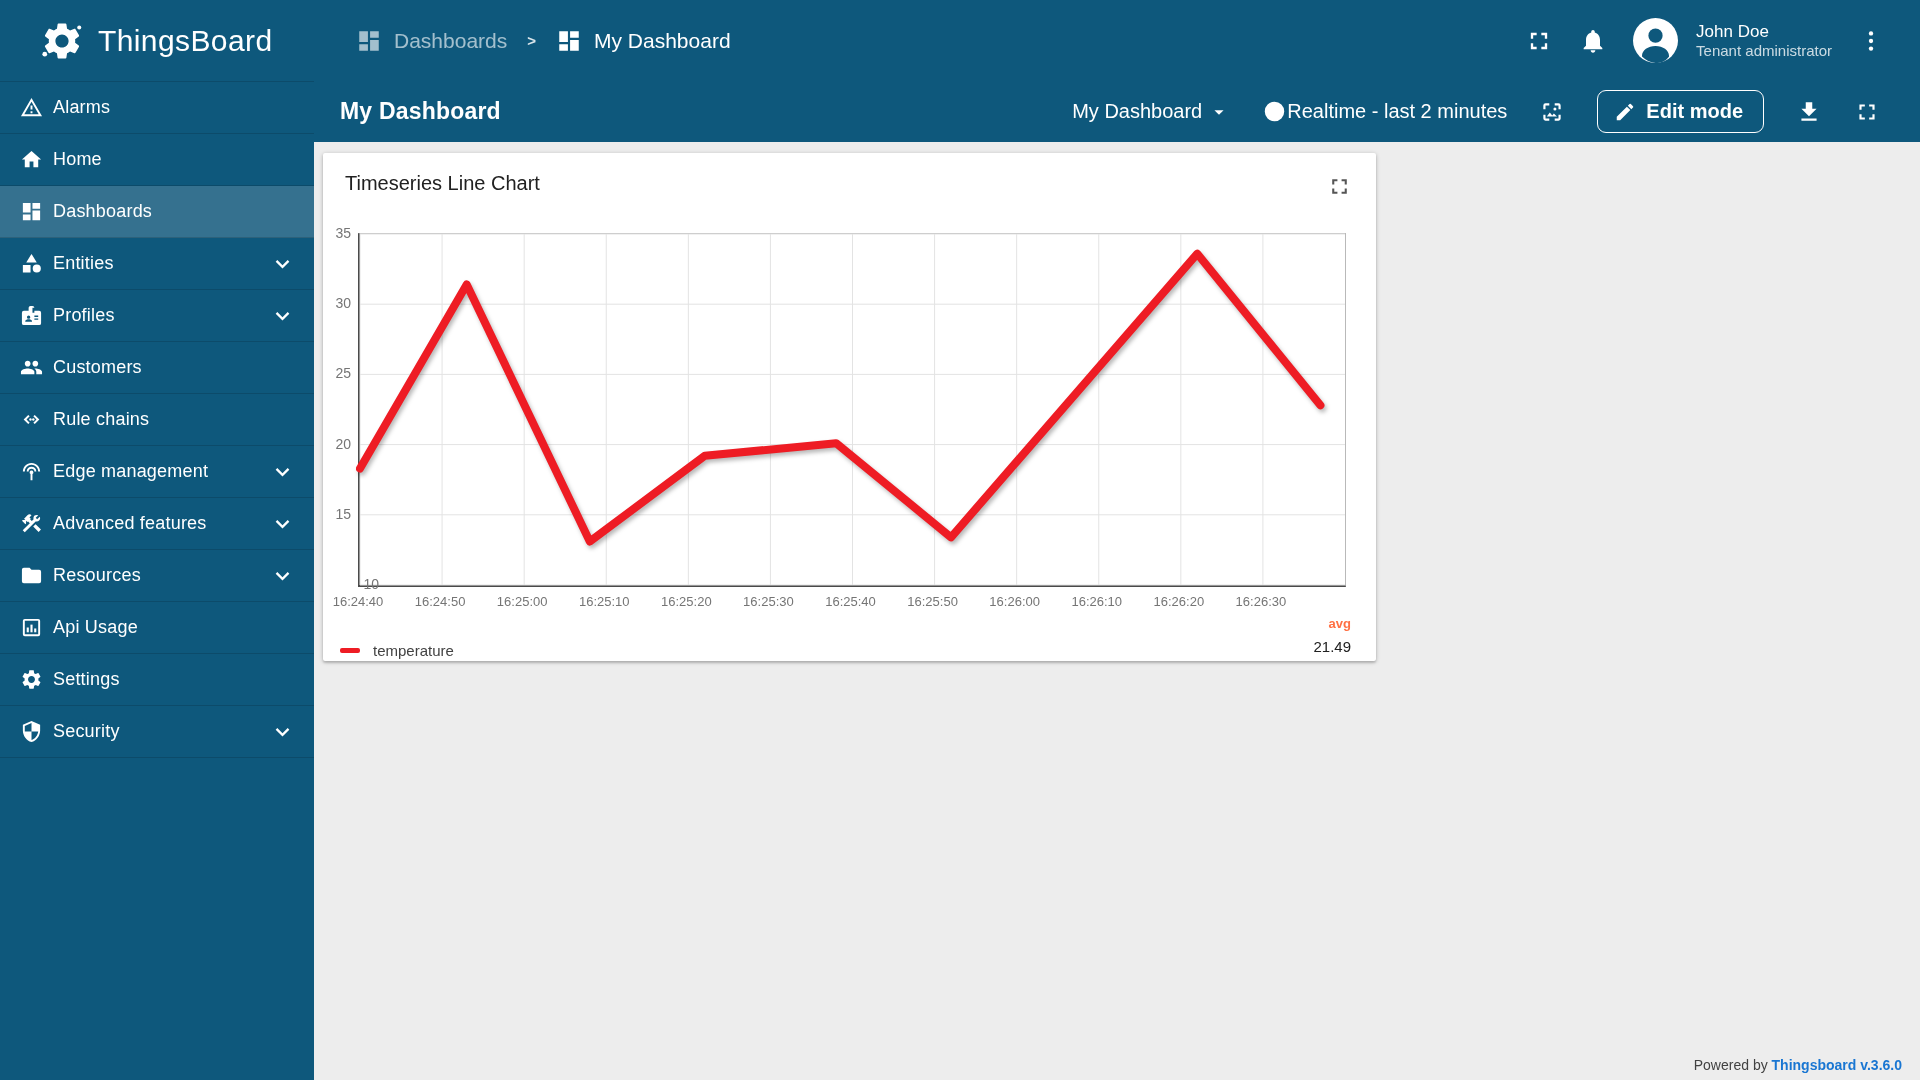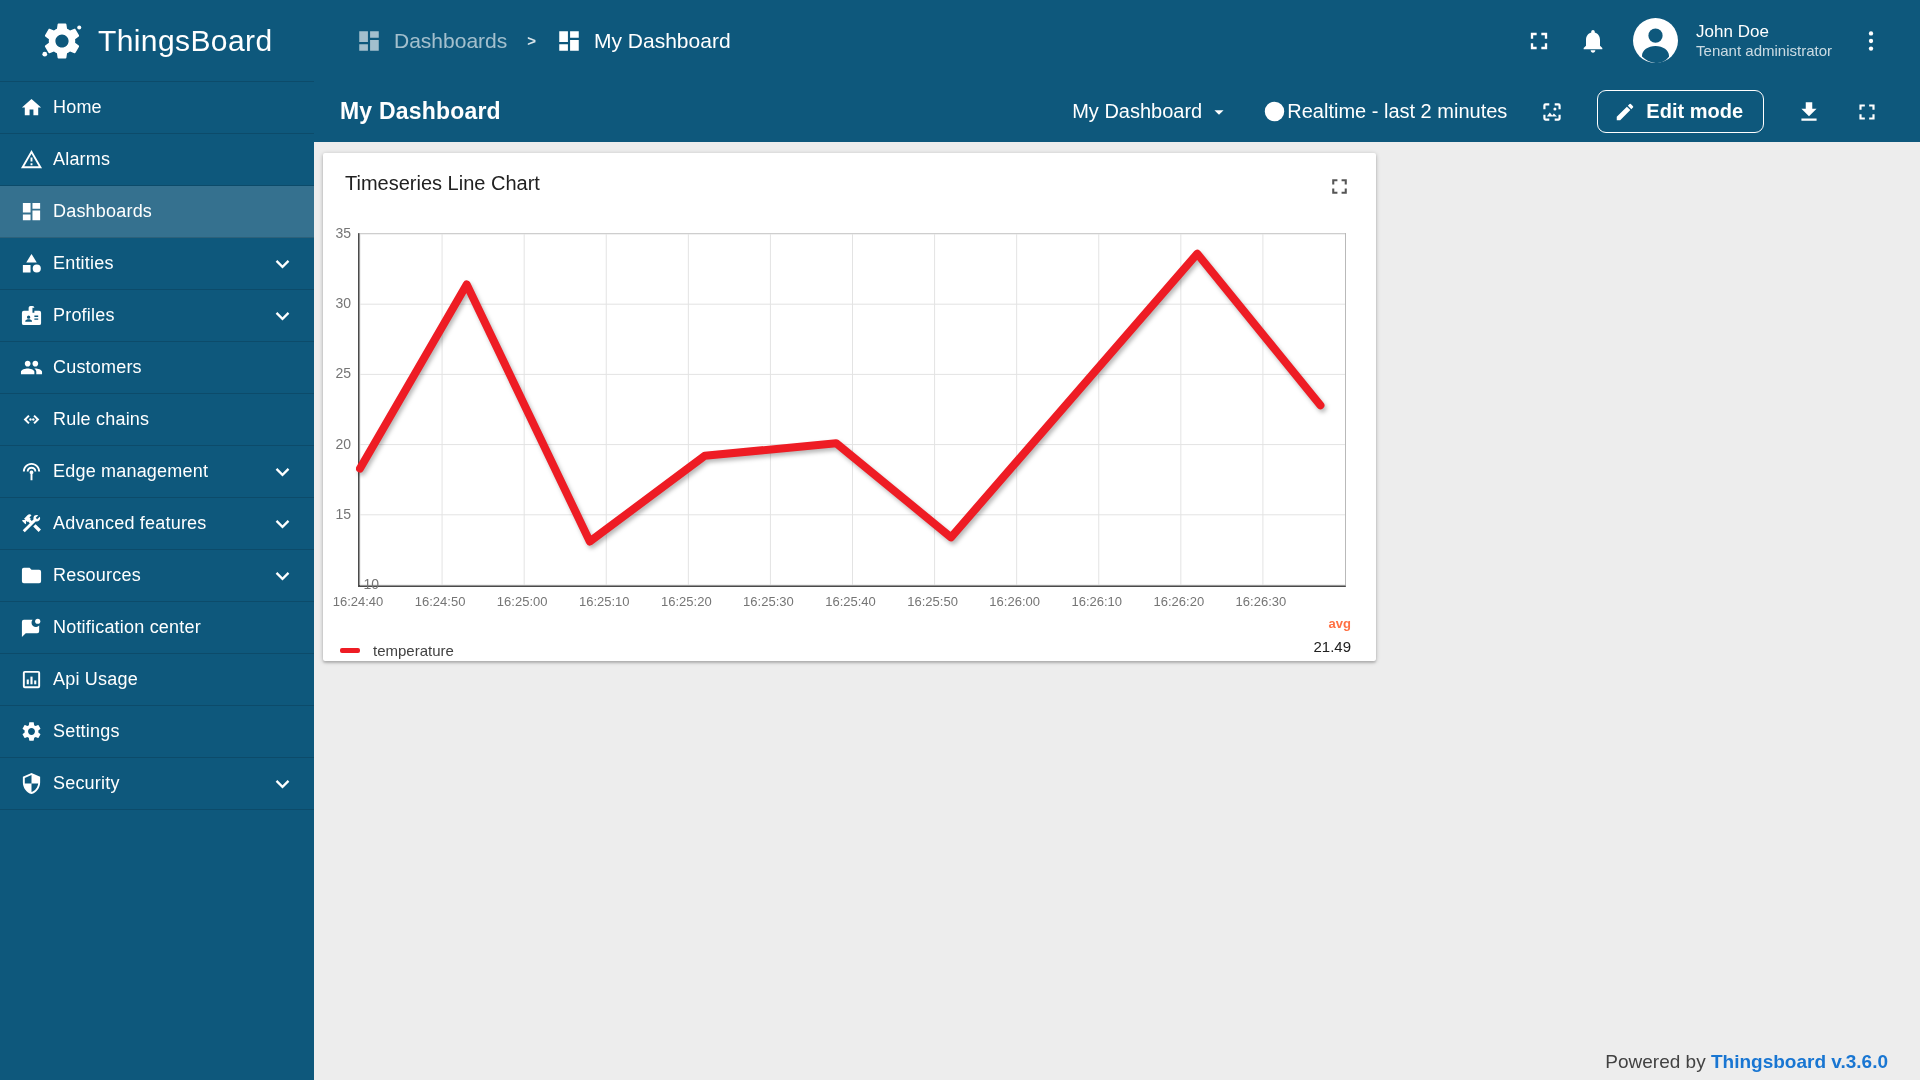--- a/index.html
+++ b/index.html
@@ -61,49 +61,49 @@
   .ylab{position:absolute;width:28px;text-align:right;font-size:14px;color:#757575;left:0}
   .xlab{position:absolute;width:82px;text-align:center;font-size:13px;color:#757575;top:441px}
   .legend-left{position:absolute;left:17px;top:489px;display:flex;align-items:center;gap:13px}
   .legend-dash{width:20px;height:5px;border-radius:2px;background:var(--red)}
   .legend-name{font-size:15px;color:#424242}
   .legend-right{position:absolute;right:25px;top:463px;text-align:right}
   .agg-label{font-size:13px;font-weight:700;color:var(--avg)}
   .agg-value{font-size:15px;color:#212121;margin-top:7px}
 
   
-  .footer{position:absolute;right:32px;bottom:7px;font-size:19px;color:#424242}
+  .footer{position:absolute;right:18px;bottom:7px;font-size:14px;color:#424242}
   .footer a{color:#1976d2;font-weight:600;text-decoration:none;cursor:pointer}
 </style>
 </head>
 <body>
 
 <div id="screen">
 
   <aside class="sidebar">
     <div class="logo">
       <svg class="icn" width="44" height="44" viewBox="0 0 24 24">
         <path d="M19.14 12.94c.04-.3.06-.61.06-.94 0-.32-.02-.64-.07-.94l2.03-1.58c.18-.14.23-.41.12-.61l-1.92-3.32c-.12-.22-.37-.29-.59-.22l-2.39.96c-.5-.38-1.03-.7-1.62-.94l-.36-2.54c-.04-.24-.24-.41-.48-.41h-3.84c-.24 0-.43.17-.47.41l-.36 2.54c-.59.24-1.13.57-1.62.94l-2.39-.96c-.22-.08-.47 0-.59.22L2.74 8.87c-.12.21-.08.47.12.61l2.03 1.58c-.05.3-.09.63-.09.94s.02.64.07.94l-2.03 1.58c-.18.14-.23.41-.12.61l1.92 3.32c.12.22.37.29.59.22l2.39-.96c.5.38 1.03.7 1.62.94l.36 2.54c.05.24.24.41.48.41h3.84c.24 0 .44-.17.47-.41l.36-2.54c.59-.24 1.13-.56 1.62-.94l2.39.96c.22.08.47 0 .59-.22l1.92-3.32c.12-.22.07-.47-.12-.61l-2.01-1.58zM12 15.6c-1.98 0-3.6-1.62-3.6-3.6s1.62-3.6 3.6-3.6 3.6 1.62 3.6 3.6-1.62 3.6-3.6 3.6z"></path>
         <circle cx="2.6" cy="19.2" r="1.3"></circle>
           <circle cx="21.4" cy="4.6" r="1.1"></circle>
       </svg>
       <span class="logo-text">ThingsBoard</span>
     </div>
     <nav id="sidebar-nav">
         <div class="nav-item">
           <svg class="icn" viewBox="0 0 24 24">
+            <path d="M12 5.99L19.53 19H4.47L12 5.99M12 2L1 21h22L12 2zm1 14h-2v2h2v-2zm0-6h-2v4h2v-4z"></path>
+          </svg>
+          <span class="nav-label">Alarms</span>
+        </div>
+        <div class="nav-item">
+          <svg class="icn" viewBox="0 0 24 24">
             <path d="M10 20v-6h4v6h5v-8h3L12 3 2 12h3v8z"></path>
           </svg>
           <span class="nav-label">Home</span>
-        </div>
-        <div class="nav-item">
-          <svg class="icn" viewBox="0 0 24 24">
-            <path d="M12 5.99L19.53 19H4.47L12 5.99M12 2L1 21h22L12 2zm1 14h-2v2h2v-2zm0-6h-2v4h2v-4z"></path>
-          </svg>
-          <span class="nav-label">Alarms</span>
         </div>
         <div class="nav-item selected">
           <svg class="icn" viewBox="0 0 24 24">
             <path d="M3 13h8V3H3v10zm0 8h8v-6H3v6zm10 0h8V11h-8v10zm0-18v6h8V3h-8z"></path>
           </svg>
           <span class="nav-label">Dashboards</span>
         </div>
         <div class="nav-item">
           <svg class="icn" viewBox="0 0 24 24">
             <path d="M12 2l-5.5 9h11L12 2zm5.5 11a4.25 4.25 0 1 0 0 8.5 4.25 4.25 0 0 0 0-8.5zM3 21.5h8v-8H3v8z"></path>
@@ -156,27 +156,20 @@
           </svg>
         </div>
         <div class="nav-item">
           <svg class="icn" viewBox="0 0 24 24">
             <path d="M10 4H4c-1.1 0-1.99.9-1.99 2L2 18a2 2 0 0 0 2 2h16a2 2 0 0 0 2-2V8a2 2 0 0 0-2-2h-8l-2-2z"></path>
           </svg>
           <span class="nav-label">Resources</span>
           <svg class="icn nav-chevron" viewBox="0 0 24 24">
             <path d="M6.6 8.4L12 13.8l5.4-5.4 1.7 1.7L12 17.2 4.9 10.1z"></path>
           </svg>
-        </div>
-        <div class="nav-item">
-          <svg class="icn" viewBox="0 0 24 24">
-            <path d="M13.1 4H4a2 2 0 0 0-2 2v16l4-4h12a2 2 0 0 0 2-2V9.9a4.5 4.5 0 0 1-6.9-5.9z"></path>
-            <circle cx="18.5" cy="5.5" r="2.7"></circle>
-          </svg>
-          <span class="nav-label">Notification center</span>
         </div>
         <div class="nav-item">
           <svg class="icn" viewBox="0 0 24 24">
             <path d="M19 3H5a2 2 0 0 0-2 2v14a2 2 0 0 0 2 2h14a2 2 0 0 0 2-2V5a2 2 0 0 0-2-2zm0 16H5V5h14v14z"></path>
             <rect x="7" y="12" width="2.2" height="5"></rect>
             <rect x="10.9" y="9" width="2.2" height="8"></rect>
             <rect x="14.8" y="13" width="2.2" height="4"></rect>
           </svg>
           <span class="nav-label">Api Usage</span>
         </div>

